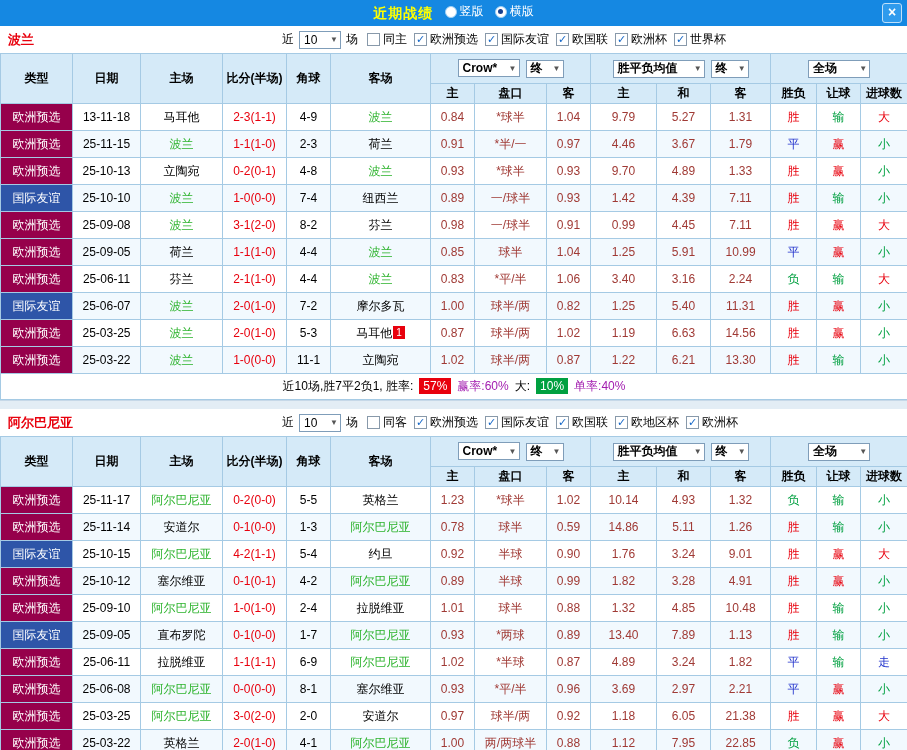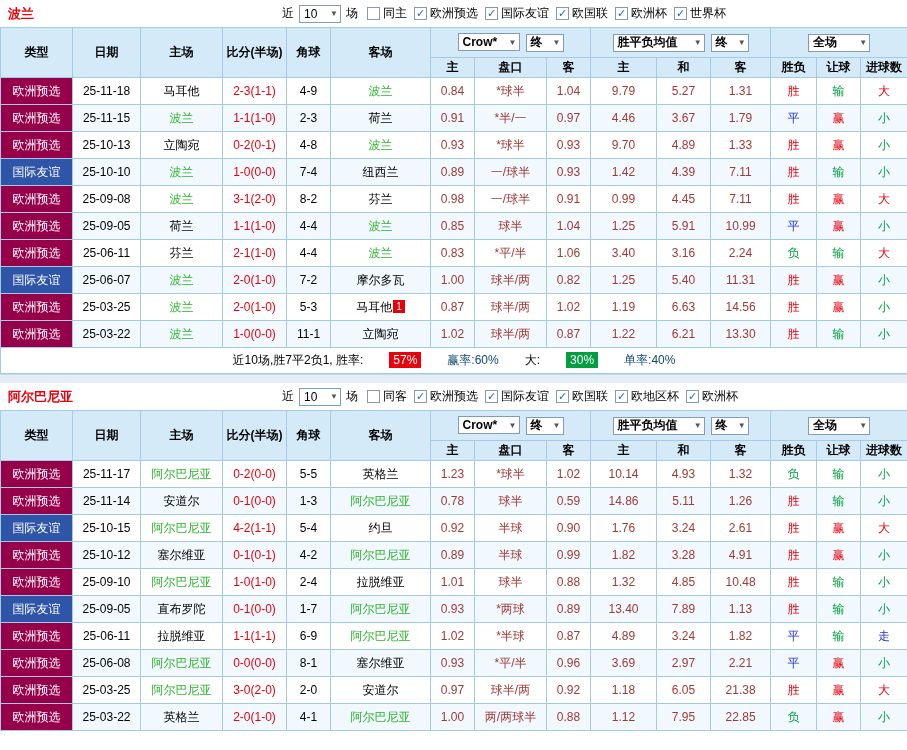--- a/index.html
+++ b/index.html
@@ -55,31 +55,45 @@
   td.score   { color: #e8000d; }
   td.odds    { color: #a03a35; }
   td.r { color: #e8000d; }
   td.g { color: #00a040; }
   td.b { color: #2233cc; }
 
   .badge { display: inline-block; background: #e8000d; color: #fff; font-size: 10px;
            line-height: 13px; padding: 0 3px; margin-left: 1px; vertical-align: 1px; }
 
   tr.summary-row td { height: 26px; background: #fff !important; }
-  .summary-cell span { margin: 0 13px; }
+  .summary-cell span { margin: 0 3px; }
   .pct-red   { background: #e8000d; color: #fff; padding: 1px 4px; }
   .pct-green { background: #00a040; color: #fff; padding: 1px 4px; }
-  .sum-blue  { color: #0c4a6e; }
+  .sum-blue  { color: #a21caf; }
 
   .section-divider { height: 9px; background: #e3edf5; border-top: 1px solid #c6d8e8; }
 </style>
 </head>
 <body>
 
 <div class="app">
+  <div class="titlebar">
+    <div class="titlebar-center">
+      <span class="title">近期战绩</span>
+      <span class="radio-opt">
+        <span class="radio"></span>
+        <span>竖版</span>
+      </span>
+      <span class="radio-opt">
+        <span class="radio checked"></span>
+        <span>横版</span>
+      </span>
+    </div>
+    <div class="close-btn">×</div>
+  </div>
   <div id="sections">
       <div class="section">
         <div class="filter-bar">
           <div class="team-name">波兰</div>
           <div class="filter-controls">
             <span class="lbl">近</span>
             <span class="sel" style="width: 42px;">
               <span class="sel-text">10</span>
               <span class="arrow">▼</span>
             </span>
@@ -163,21 +177,21 @@
               <th>和</th>
               <th>客</th>
               <th>胜负</th>
               <th>让球</th>
               <th>进球数</th>
             </tr>
           </thead>
           <tbody>
             <tr>
               <td class="type-maroon">欧洲预选</td>
-              <td>25-11-18</td>
+              <td>13-11-18</td>
               <td>马耳他</td>
               <td class="score">2-3(1-1)</td>
               <td>4-9</td>
               <td class="t-green">波兰</td>
               <td class="odds">0.84</td>
               <td class="odds">*球半</td>
               <td class="odds">1.04</td>
               <td class="odds">9.79</td>
               <td class="odds">5.27</td>
               <td class="odds">1.31</td>
@@ -332,21 +346,21 @@
               <td class="odds">球半/两</td>
               <td class="odds">0.87</td>
               <td class="odds">1.22</td>
               <td class="odds">6.21</td>
               <td class="odds">13.30</td>
               <td class="r">胜</td>
               <td class="g">输</td>
               <td class="g">小</td>
             </tr>
             <tr class="summary-row">
-              <td class="summary-cell" colspan="15"><span class="sum-text">近10场,胜7平2负1, 胜率:</span><span class="pct-red">57%</span><span class="sum-blue">赢率:60%</span><span class="sum-text">大:</span><span class="pct-green">30%</span><span class="sum-blue">单率:40%</span></td>
+              <td class="summary-cell" colspan="15"><span class="sum-text">近10场,胜7平2负1, 胜率:</span><span class="pct-red">57%</span><span class="sum-blue">赢率:60%</span><span class="sum-text">大:</span><span class="pct-green">10%</span><span class="sum-blue">单率:40%</span></td>
             </tr>
           </tbody>
         </table>
       </div>
       <div class="section-divider"></div>
       <div class="section">
         <div class="filter-bar">
           <div class="team-name">阿尔巴尼亚</div>
           <div class="filter-controls">
             <span class="lbl">近</span>
@@ -478,21 +492,21 @@
               <td>25-10-15</td>
               <td class="t-green">阿尔巴尼亚</td>
               <td class="score">4-2(1-1)</td>
               <td>5-4</td>
               <td>约旦</td>
               <td class="odds">0.92</td>
               <td class="odds">半球</td>
               <td class="odds">0.90</td>
               <td class="odds">1.76</td>
               <td class="odds">3.24</td>
-              <td class="odds">2.61</td>
+              <td class="odds">9.01</td>
               <td class="r">胜</td>
               <td class="r">赢</td>
               <td class="r">大</td>
             </tr>
             <tr>
               <td class="type-maroon">欧洲预选</td>
               <td>25-10-12</td>
               <td>塞尔维亚</td>
               <td class="score">0-1(0-1)</td>
               <td>4-2</td>

